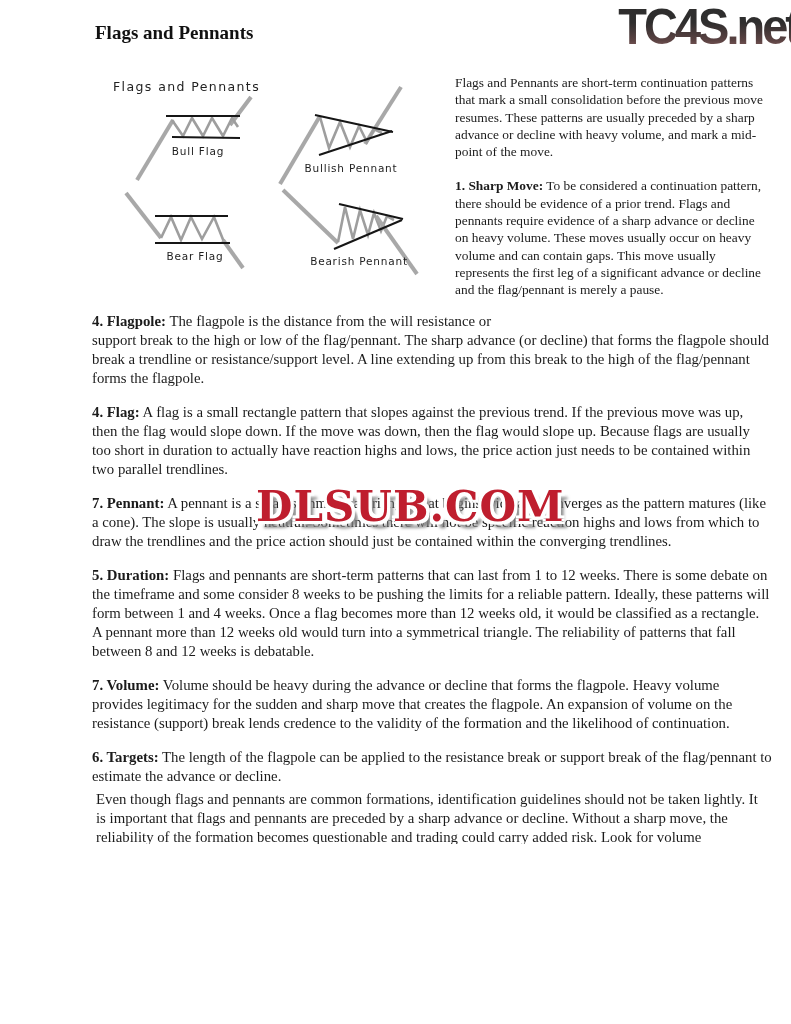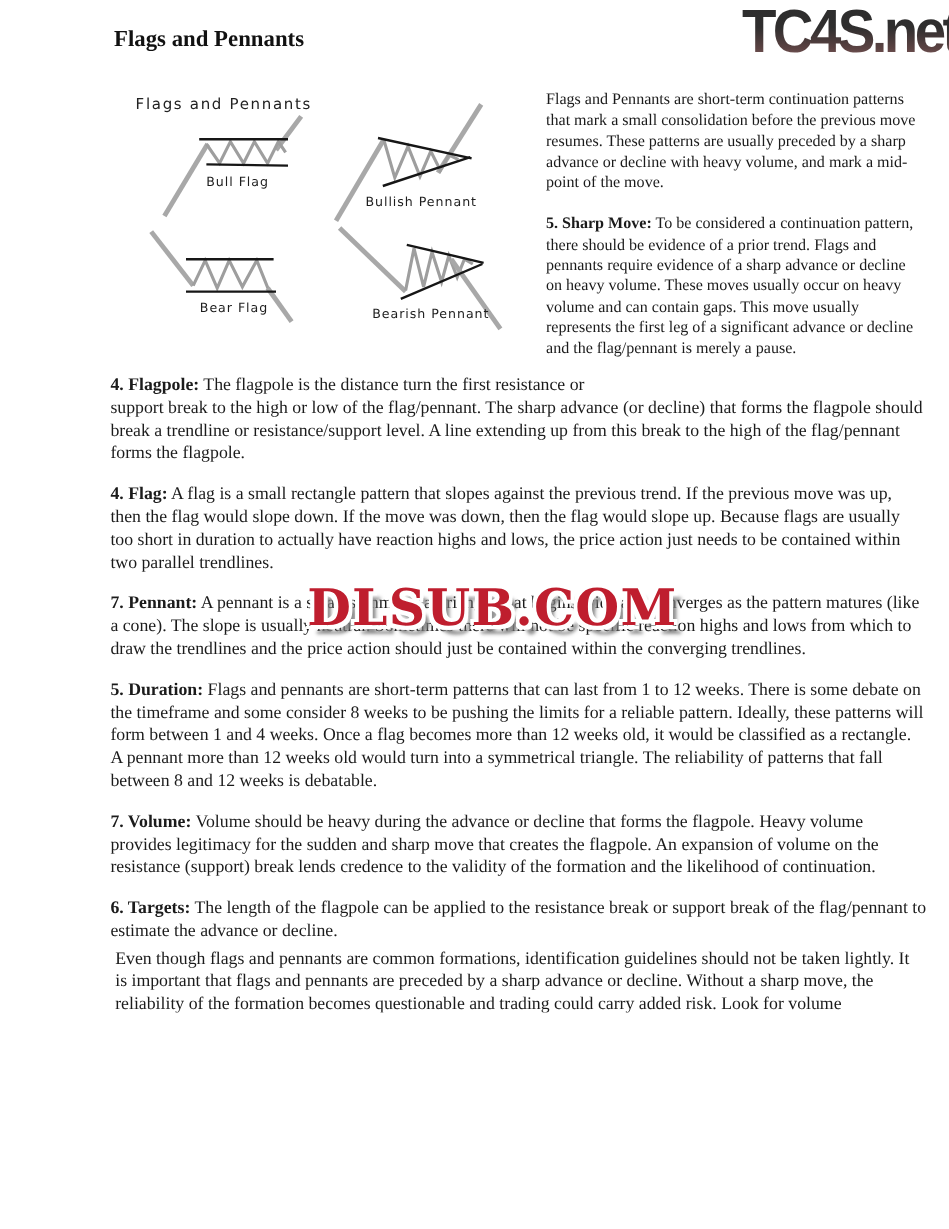--- a/index.html
+++ b/index.html
@@ -97,25 +97,25 @@
         <line x1="293" y1="140" x2="334" y2="198" stroke="#a8a8a8" stroke-width="4"></line>
         <line x1="256" y1="128" x2="320" y2="143" stroke="#161616" stroke-width="2"></line>
         <line x1="251" y1="173" x2="319" y2="144" stroke="#161616" stroke-width="2"></line>
         <text class="diag-label" x="276" y="189" text-anchor="middle">Bearish Pennant</text>
       </g>
     </svg>
   </div>
 
   <div class="intro-col">
     <p>Flags and Pennants are short-term continuation patterns that mark a small consolidation before the previous move resumes. These patterns are usually preceded by a sharp advance or decline with heavy volume, and mark a mid-point of the move.</p>
-    <p><b>5. Sharp Move:</b> <span>To be considered a continuation pattern, there should be evidence of a prior trend. Flags and pennants require evidence of a sharp advance or decline on heavy volume. These moves usually occur on heavy volume and can contain gaps. This move usually represents the first leg of a significant advance or decline and the flag/pennant is merely a pause.</span></p>
+    <p><b>1. Sharp Move:</b> <span>To be considered a continuation pattern, there should be evidence of a prior trend. Flags and pennants require evidence of a sharp advance or decline on heavy volume. These moves usually occur on heavy volume and can contain gaps. This move usually represents the first leg of a significant advance or decline and the flag/pennant is merely a pause.</span></p>
   </div>
 
   <div class="main">
-    <p><b>4. Flagpole:</b> <span>The flagpole is the distance turn the first resistance or</span><br><span>support break to the high or low of the flag/pennant. The sharp advance (or decline) that forms the flagpole should break a trendline or resistance/support level. A line extending up from this break to the high of the flag/pennant forms the flagpole.</span></p>
+    <p><b>4. Flagpole:</b> <span>The flagpole is the distance from the will resistance or</span><br><span>support break to the high or low of the flag/pennant. The sharp advance (or decline) that forms the flagpole should break a trendline or resistance/support level. A line extending up from this break to the high of the flag/pennant forms the flagpole.</span></p>
 
     <p><b>4. Flag:</b> <span>A flag is a small rectangle pattern that slopes against the previous trend. If the previous move was up, then the flag would slope down. If the move was down, then the flag would slope up. Because flags are usually too short in duration to actually have reaction highs and lows, the price action just needs to be contained within two parallel trendlines.</span></p>
 
     <p><b>7. Pennant:</b> <span>A pennant is a small symmetrical triangle that begins wide and converges as the pattern matures (like a cone). The slope is usually neutral. Sometimes there will not be specific reaction highs and lows from which to draw the trendlines and the price action should just be contained within the converging trendlines.</span></p>
 
     <p><b>5. Duration:</b> <span>Flags and pennants are short-term patterns that can last from 1 to 12 weeks. There is some debate on the timeframe and some consider 8 weeks to be pushing the limits for a reliable pattern. Ideally, these patterns will form between 1 and 4 weeks. Once a flag becomes more than 12 weeks old, it would be classified as a rectangle. A pennant more than 12 weeks old would turn into a symmetrical triangle. The reliability of patterns that fall between 8 and 12 weeks is debatable.</span></p>
 
 
     <p><b>7. Volume:</b> <span>Volume should be heavy during the advance or decline that forms the flagpole. Heavy volume provides legitimacy for the sudden and sharp move that creates the flagpole. An expansion of volume on the resistance (support) break lends credence to the validity of the formation and the likelihood of continuation.</span></p>
 

